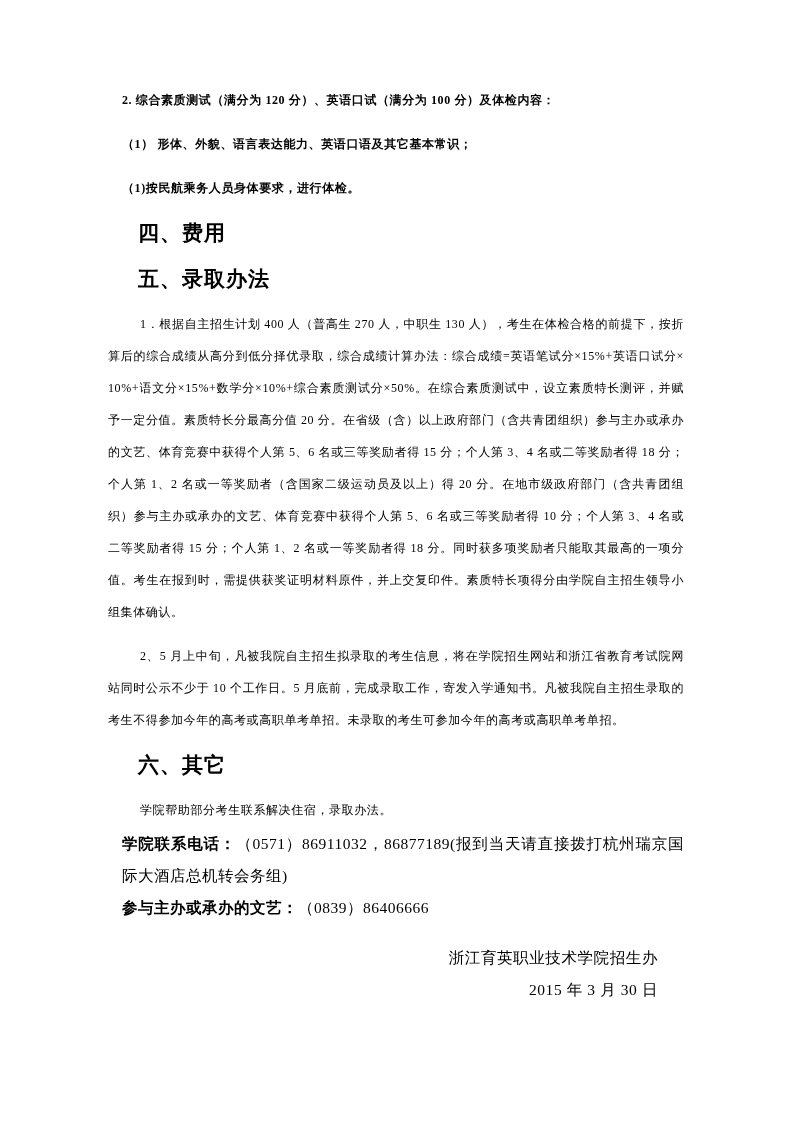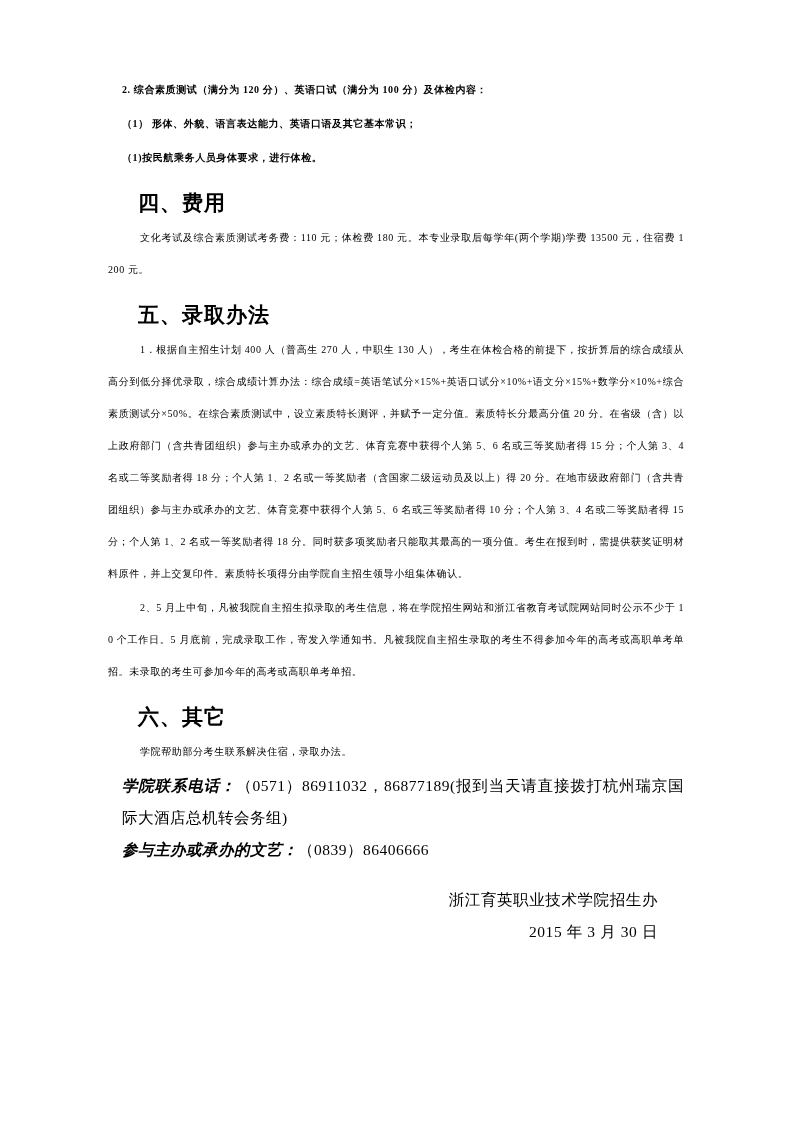--- a/index.html
+++ b/index.html
@@ -23,25 +23,25 @@
     padding: 0;
     box-sizing: border-box;
   }
   .content {
     position: absolute;
     left: 108px;
     top: 72px;
     width: 576px;
   }
   .para {
-    font-size: 10px;
+    font-size: 12px;
     line-height: 32px;
     letter-spacing: 0.6px;
     text-align: justify;
-    margin: 2px 0 2px 0;
+    margin: 12px 0 2px 0;
     word-break: break-all;
   }
   .indent1 { text-indent: 0; padding-left: 14px; font-weight: bold; }
   .indent2 { text-indent: 32px; }
   .bold { font-weight: bold; }
   .heading {
     font-size: 21px;
     font-weight: bold;
     line-height: 34px;
     letter-spacing: 1px;
@@ -51,21 +51,20 @@
   .contact-line {
     font-size: 15.5px;
     line-height: 32px;
     letter-spacing: 0.5px;
     padding-left: 14px;
     text-align: justify;
     word-break: break-all;
   }
   .contact-label {
     font-weight: bold;
-    font-style: italic;
   }
   .signature {
     margin-top: 18px;
     text-align: right;
     padding-right: 26px;
   }
   .signature div {
     font-size: 15.5px;
     line-height: 32px;
     letter-spacing: 0.6px;
@@ -79,21 +78,20 @@
   <div class="content">
 
     <div class="para bold indent1">2. 综合素质测试（满分为 120 分）、英语口试（满分为 100 分）及体检内容：</div>
 
     <div class="para indent1">（1） 形体、外貌、语言表达能力、英语口语及其它基本常识；</div>
     <div class="para indent1">（1)按民航乘务人员身体要求，进行体检。</div>
 
     <div class="spacer-sm"></div>
 
     <div class="heading">四、费用</div>
-    <div class="para indent2">文化考试及综合素质测试考务费：110 元；体检费 180 元。本专业录取后每学年(两个学期)学费 13500 元，住宿费 1200 元。</div>
 
     <div class="spacer-sm"></div>
 
     <div class="heading">五、录取办法</div>
     <div class="para indent2">1．根据自主招生计划 400 人（普高生 270 人，中职生 130 人），考生在体检合格的前提下，按折算后的综合成绩从高分到低分择优录取，综合成绩计算办法：综合成绩=英语笔试分×15%+英语口试分×10%+语文分×15%+数学分×10%+综合素质测试分×50%。在综合素质测试中，设立素质特长测评，并赋予一定分值。素质特长分最高分值 20 分。在省级（含）以上政府部门（含共青团组织）参与主办或承办的文艺、体育竞赛中获得个人第 5、6 名或三等奖励者得 15 分；个人第 3、4 名或二等奖励者得 18 分；个人第 1、2 名或一等奖励者（含国家二级运动员及以上）得 20 分。在地市级政府部门（含共青团组织）参与主办或承办的文艺、体育竞赛中获得个人第 5、6 名或三等奖励者得 10 分；个人第 3、4 名或二等奖励者得 15 分；个人第 1、2 名或一等奖励者得 18 分。同时获多项奖励者只能取其最高的一项分值。考生在报到时，需提供获奖证明材料原件，并上交复印件。素质特长项得分由学院自主招生领导小组集体确认。</div>
     <div class="para indent2">2、5 月上中旬，凡被我院自主招生拟录取的考生信息，将在学院招生网站和浙江省教育考试院网站同时公示不少于 10 个工作日。5 月底前，完成录取工作，寄发入学通知书。凡被我院自主招生录取的考生不得参加今年的高考或高职单考单招。未录取的考生可参加今年的高考或高职单考单招。</div>
 
     <div class="spacer-sm"></div>
 
     <div class="heading">六、其它</div>

